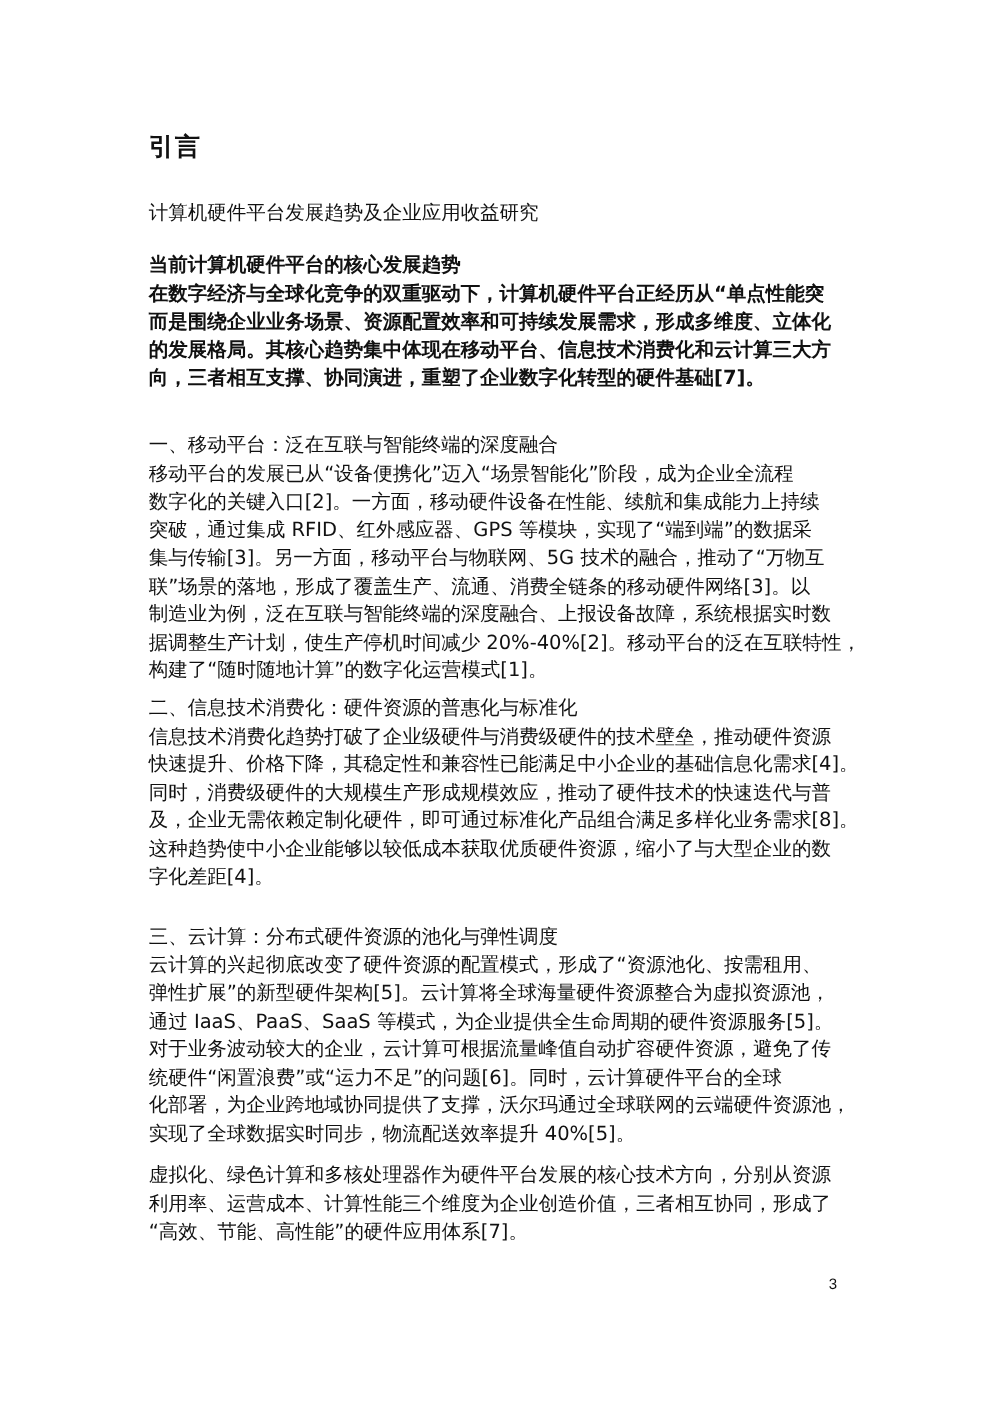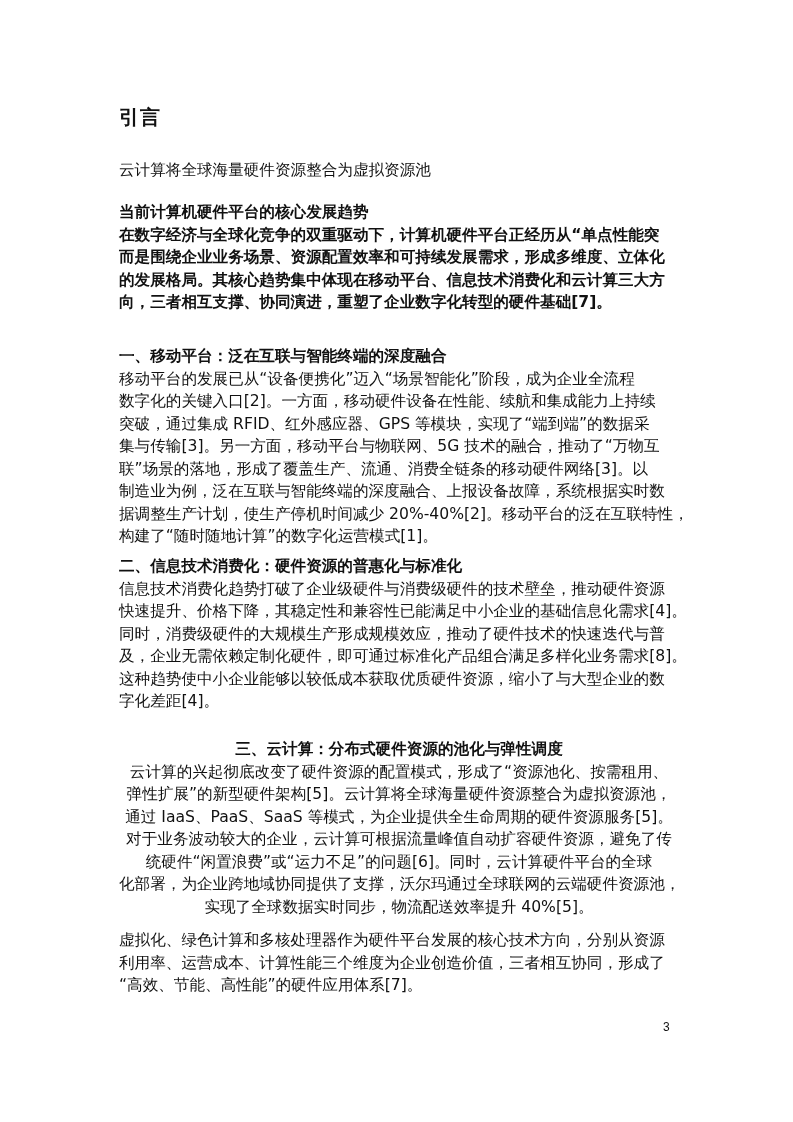--- a/index.html
+++ b/index.html
@@ -2,32 +2,32 @@
 <html><head>
 <meta charset="utf-8">
 <style>
   html, body { margin: 0; padding: 0; background: #ffffff; }
   body { width: 793px; height: 1122px; position: relative; overflow: hidden;
          font-family: "DejaVu Sans", "Liberation Sans", sans-serif; color: #111; }
   .page { position: absolute; left: 0; top: 0; width: 655px; height: 1122px; background: #fff; }
   .h1 { position: absolute; left: 119px; top: 103px; font-size: 20px; font-weight: bold; line-height: 28px; letter-spacing: 1px; }
   .block { position: absolute; left: 119px; width: 560px; font-size: 15.6px; line-height: 22.5px; }
   .line { white-space: nowrap; display: block; height: 22.5px; }
-  .heading { font-weight: bold; }
+  .heading { font-weight: normal; }
   .pagenum { position: absolute; left: 663px; top: 1020px; font-size: 12px; font-family: "Liberation Sans", sans-serif; }
 </style>
 </head>
 <body>
 
 <div class="page">
 
   <div class="h1">引言</div>
 
   <div class="block" style="top:159px;">
-    <span class="line">云计算将全球海量硬件资源整合为虚拟资源池</span>
+    <span class="line">计算机硬件平台发展趋势及企业应用收益研究</span>
   </div>
 
   <div class="block" style="top:201px;font-weight:bold;">
     <span class="line">当前计算机硬件平台的核心发展趋势</span>
     <span class="line">在数字经济与全球化竞争的双重驱动下，计算机硬件平台正经历从“单点性能突</span>
     <span class="line">而是围绕企业业务场景、资源配置效率和可持续发展需求，形成多维度、立体化</span>
     <span class="line">的发展格局。其核心趋势集中体现在移动平台、信息技术消费化和云计算三大方</span>
     <span class="line">向，三者相互支撑、协同演进，重塑了企业数字化转型的硬件基础[7]。</span>
   </div>
 
@@ -46,21 +46,21 @@
   <div class="block" style="top:555px;">
     <span class="line heading">二、信息技术消费化：硬件资源的普惠化与标准化</span>
     <span class="line">信息技术消费化趋势打破了企业级硬件与消费级硬件的技术壁垒，推动硬件资源</span>
     <span class="line">快速提升、价格下降，其稳定性和兼容性已能满足中小企业的基础信息化需求[4]。</span>
     <span class="line">同时，消费级硬件的大规模生产形成规模效应，推动了硬件技术的快速迭代与普</span>
     <span class="line">及，企业无需依赖定制化硬件，即可通过标准化产品组合满足多样化业务需求[8]。</span>
     <span class="line">这种趋势使中小企业能够以较低成本获取优质硬件资源，缩小了与大型企业的数</span>
     <span class="line">字化差距[4]。</span>
   </div>
 
-  <div class="block" style="top:738px;text-align:center;">
+  <div class="block" style="top:738px;">
     <span class="line heading">三、云计算：分布式硬件资源的池化与弹性调度</span>
     <span class="line">云计算的兴起彻底改变了硬件资源的配置模式，形成了“资源池化、按需租用、</span>
     <span class="line">弹性扩展”的新型硬件架构[5]。云计算将全球海量硬件资源整合为虚拟资源池，</span>
     <span class="line">通过 IaaS、PaaS、SaaS 等模式，为企业提供全生命周期的硬件资源服务[5]。</span>
     <span class="line">对于业务波动较大的企业，云计算可根据流量峰值自动扩容硬件资源，避免了传</span>
     <span class="line">统硬件“闲置浪费”或“运力不足”的问题[6]。同时，云计算硬件平台的全球</span>
     <span class="line">化部署，为企业跨地域协同提供了支撑，沃尔玛通过全球联网的云端硬件资源池，</span>
     <span class="line">实现了全球数据实时同步，物流配送效率提升 40%[5]。</span>
   </div>
 

